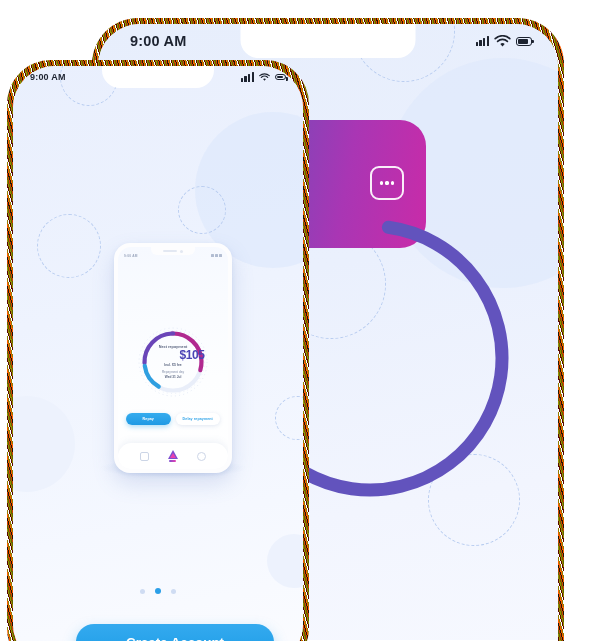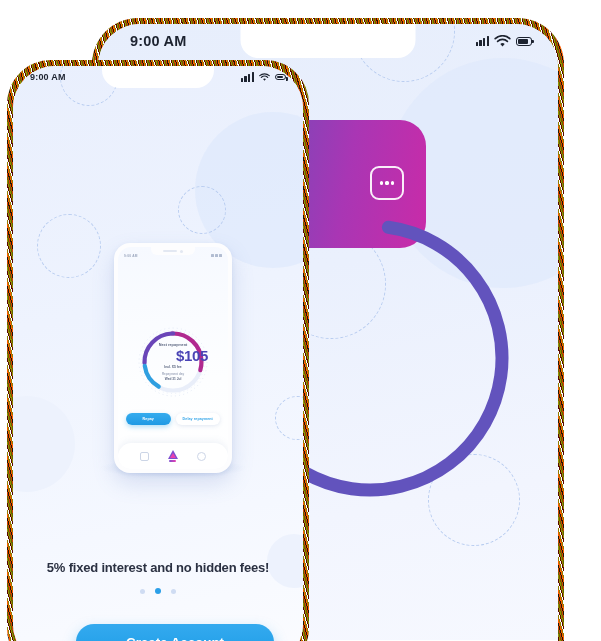--- a/index.html
+++ b/index.html
@@ -111,21 +111,21 @@
   .mc-track{margin-top:2.5px;height:3px;border-radius:2px;background:rgba(255,255,255,.33);position:relative;}
   .mc-fill{position:absolute;left:0;top:0;bottom:0;width:62%;border-radius:2px;background:#fff;}
   .mc-knob{position:absolute;left:60%;top:50%;transform:translate(-50%,-50%);width:5px;height:5px;border-radius:50%;background:#fff;}
   .mc-date{position:absolute;right:7px;bottom:4px;font-size:3.2px;font-weight:600;opacity:.92;display:flex;align-items:center;gap:1.5px;}
   .mc-date i{display:block;width:3.4px;height:3.4px;border:.5px solid #fff;border-radius:.8px;}
   .mc-ring{position:absolute;right:7px;top:7px;width:6px;height:6px;border:.8px solid rgba(255,255,255,.85);border-radius:50%;}
 
   .mini-donut{position:absolute;left:50%;top:78px;transform:translateX(-50%);width:74px;height:74px;}
   .md-center{position:absolute;inset:0;display:flex;flex-direction:column;align-items:center;justify-content:center;text-align:center;}
   .md-l1{font-size:3.8px;font-weight:600;color:#5c6781;}
-  .md-v{font-size:15px;font-weight:700;color:#4a44b5;letter-spacing:-.4px;line-height:1.1;margin-top:.5px;margin-left:38px;}
+  .md-v{font-size:12px;font-weight:700;color:#4a44b5;letter-spacing:-.4px;line-height:1.1;margin-top:.5px;margin-left:38px;}
   .md-l2{font-size:3.4px;font-weight:600;color:#5c6781;margin-top:1px;}
   .md-l3{font-size:3px;font-weight:600;color:#a3abbf;margin-top:3px;}
   .md-l4{font-size:3.2px;font-weight:700;color:#5c6781;margin-top:.8px;}
 
   .mini-btns{position:absolute;left:8px;right:8px;top:166px;display:flex;gap:5px;}
   .mb{flex:1;height:12px;border-radius:6px;display:flex;align-items:center;justify-content:center;
       font-size:3.6px;font-weight:700;letter-spacing:.1px;}
   .mb.primary{background:linear-gradient(180deg,#35acee 0%,#1f9ae4 100%);color:#fff;
               box-shadow:0 2px 5px rgba(35,160,230,.35);}
   .mb.ghost{background:#fff;color:#2fa3e8;box-shadow:0 1px 4px rgba(90,120,180,.18);}
@@ -313,21 +313,20 @@
             </span>
             <span class="nv round"></span>
           </div>
         </div>
         <div class="mini-notch">
           <span class="spk"></span>
           <span class="cam"></span>
         </div>
       </div>
 
-      <div class="tagline">5% fixed interest and no hidden fees!</div>
       <div class="fdots">
         <i></i>
         <i class="on"></i>
         <i></i>
       </div>
       <div class="cta">Create Account</div>
 
     </div>
   </div>
 </div>

